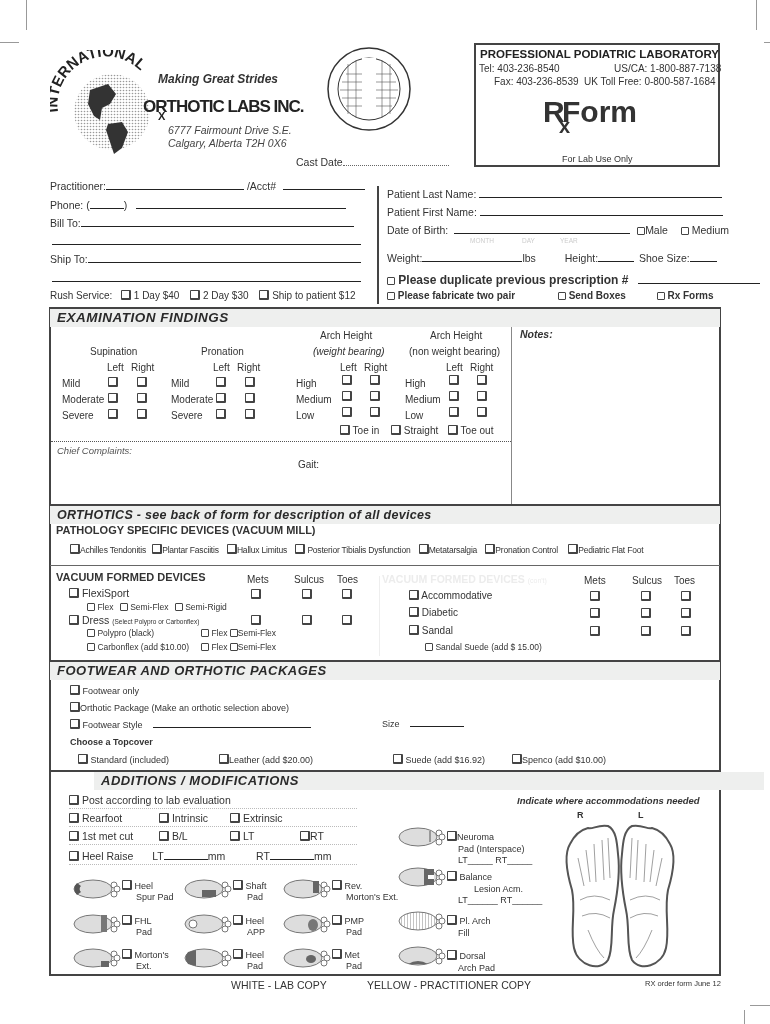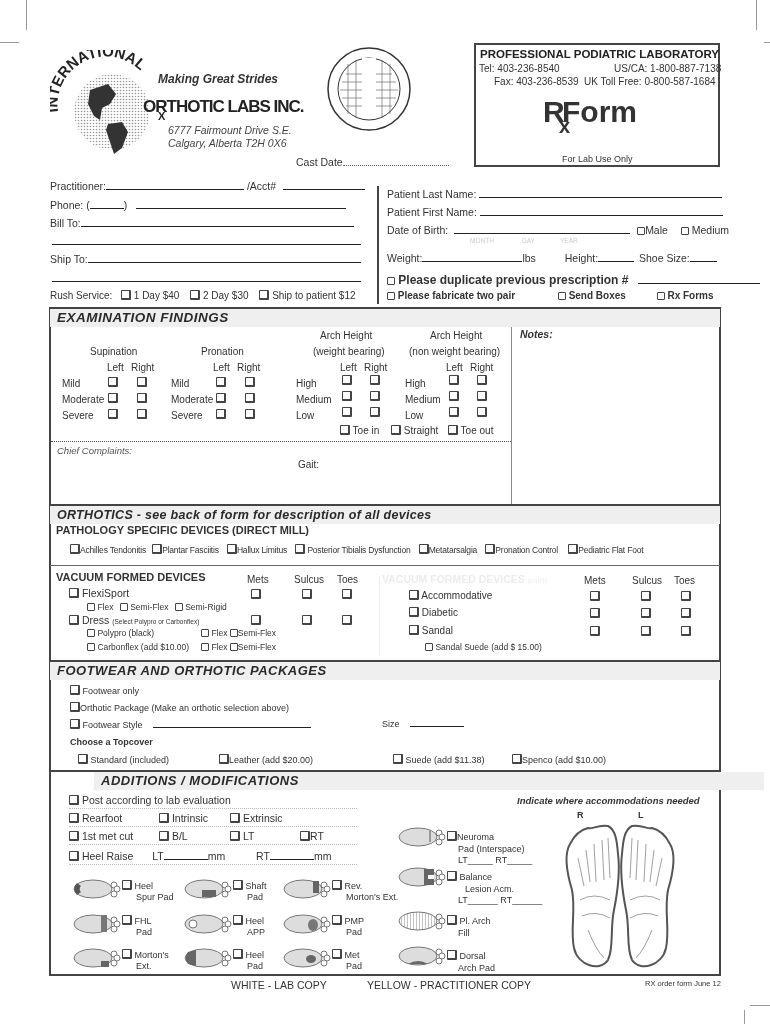--- a/index.html
+++ b/index.html
@@ -145,21 +145,21 @@
 
 <div class="main-frame"></div>
 
 <div class="sec-head" style="top:309px;">EXAMINATION FINDINGS</div>
 <div class="vr" style="left:511px;top:327px;height:178px;background:#888;"></div>
 <div class="t bold ital" style="left:520px;top:328px;font-size:10.5px;">Notes:</div>
 
 <div class="t" style="left:90px;top:346px;font-size:10px;">Supination</div>
 <div class="t" style="left:201px;top:346px;font-size:10px;">Pronation</div>
 <div class="t" style="left:320px;top:330px;font-size:10px;">Arch Height</div>
-<div class="t" style="left:313px;top:346px;font-size:10px;">(weight bearing)</div>
+<div class="t" style="left:313px;top:346px;font-size:10px;font-style:italic;">(weight bearing)</div>
 <div class="t" style="left:430px;top:330px;font-size:10px;">Arch Height</div>
 <div class="t" style="left:409px;top:346px;font-size:10px;">(non weight bearing)</div>
 
 <div class="t" style="left:107px;top:362px;font-size:10px;">Left</div>
 <div class="t" style="left:131px;top:362px;font-size:10px;">Right</div>
 <div class="t" style="left:213px;top:362px;font-size:10px;">Left</div>
 <div class="t" style="left:237px;top:362px;font-size:10px;">Right</div>
 <div class="t" style="left:340px;top:362px;font-size:10px;">Left</div>
 <div class="t" style="left:364px;top:362px;font-size:10px;">Right</div>
 <div class="t" style="left:446px;top:362px;font-size:10px;">Left</div>
@@ -217,21 +217,21 @@
 </div>
 
 <div class="abs" style="left:51px;top:441px;width:460px;border-top:1px dotted #555;"></div>
 <div class="t ital" style="left:57px;top:445px;font-size:9.5px;color:#555;">Chief Complaints:</div>
 <div class="abs" style="left:51px;top:456px;width:460px;height:48px;"></div>
 <div class="abs" style="left:513px;top:342px;width:206px;height:162px;"></div>
 
 <div class="hr" style="left:50px;top:504px;width:670px;"></div>
 
 <div class="sec-head" style="top:506px;font-size:12.5px;letter-spacing:0.3px;">ORTHOTICS - see back of form for  description of all devices</div>
-<div class="t bold" style="left:56px;top:524px;font-size:11px;color:#333;">PATHOLOGY SPECIFIC DEVICES (DIRECT MILL)</div>
+<div class="t bold" style="left:56px;top:524px;font-size:11px;color:#333;">PATHOLOGY SPECIFIC DEVICES (VACUUM MILL)</div>
 <div class="t" style="left:70px;top:544px;font-size:8.5px;letter-spacing:-0.2px;">
   <span class="cb"></span><span>Achilles Tendonitis</span>
   <span class="cb" style="margin-left:4px;"></span><span>Plantar Fasciitis</span>
   <span class="cb" style="margin-left:6px;"></span><span>Hallux Limitus</span>
   <span class="cb" style="margin-left:6px;"></span> <span>Posterior Tibialis Dysfunction</span>
   <span class="cb" style="margin-left:6px;"></span><span>Metatarsalgia</span>
   <span class="cb" style="margin-left:6px;"></span><span>Pronation Control</span>
   <span class="cb" style="margin-left:8px;"></span><span>Pediatric Flat Foot</span>
 </div>
 <div class="abs" style="left:50px;top:565px;width:670px;height:1px;background:#666;"></div>
@@ -322,21 +322,21 @@
   <span class="line" style="width:54px;margin-left:8px;"></span>
 </div>
 <div class="t bold" style="left:70px;top:737px;font-size:9px;">Choose a Topcover</div>
 <div class="t" style="left:78px;top:754px;font-size:9px;">
   <span class="cb"></span> <span>Standard (included)</span>
 </div>
 <div class="t" style="left:219px;top:754px;font-size:9px;">
   <span class="cb"></span><span>Leather (add $20.00)</span>
 </div>
 <div class="t" style="left:393px;top:754px;font-size:9px;">
-  <span class="cb"></span> <span>Suede (add $11.38)</span>
+  <span class="cb"></span> <span>Suede (add $16.92)</span>
 </div>
 <div class="t" style="left:512px;top:754px;font-size:9px;">
   <span class="cb"></span><span>Spenco (add $10.00)</span>
 </div>
 
 <div class="hr" style="left:50px;top:770px;width:670px;"></div>
 
 <div class="sec-head" style="top:772px;font-size:13px;margin-left:44px;">ADDITIONS / MODIFICATIONS</div>
 <div class="t" style="left:69px;top:794px;font-size:10.5px;">
   <span class="cb"></span> <span>Post according to lab evaluation</span>
@@ -487,21 +487,21 @@
 <div class="abs" style="left:398px;top:866px;">
   <svg class="foot-img" viewBox="0 0 50 22">
       <ellipse cx="20" cy="11" rx="19" ry="9" fill="#ddd" stroke="#777"></ellipse>
       <circle cx="41" cy="7" r="3" fill="#fff" stroke="#777"></circle>
       <circle cx="44" cy="11" r="3" fill="#fff" stroke="#777"></circle>
       <circle cx="41" cy="16" r="3" fill="#fff" stroke="#777"></circle>
       <rect x="26" y="3" width="10" height="16" fill="#666"></rect>
       <rect x="30" y="9" width="6" height="4" fill="#fff"></rect>
     </svg>
 </div>
-<div class="t" style="left:447px;top:871px;font-size:9px;line-height:11.5px;"><span class="cb"></span> <span>Balance</span><br><span style="margin-left:18px;">Lesion Acm.</span><br><span style="margin-left:11px;">LT______ RT______</span></div>
+<div class="t" style="left:447px;top:871px;font-size:9px;line-height:11.5px;"><span class="cb"></span> <span>Balance</span><br><span style="margin-left:27px;">Lesion Acm.</span><br><span style="margin-left:11px;">LT______ RT______</span></div>
 
 <div class="abs" style="left:398px;top:910px;">
   <svg class="foot-img" viewBox="0 0 50 22">
       <defs>
         <pattern id="hatch" width="3" height="3" patternUnits="userSpaceOnUse">
           <line x1="0" y1="0" x2="0" y2="3" stroke="#888" stroke-width="1"></line>
         </pattern>
       </defs>
       <ellipse cx="20" cy="11" rx="19" ry="9" fill="url(#hatch)" stroke="#777"></ellipse>
       <circle cx="41" cy="7" r="3" fill="#fff" stroke="#777"></circle>

